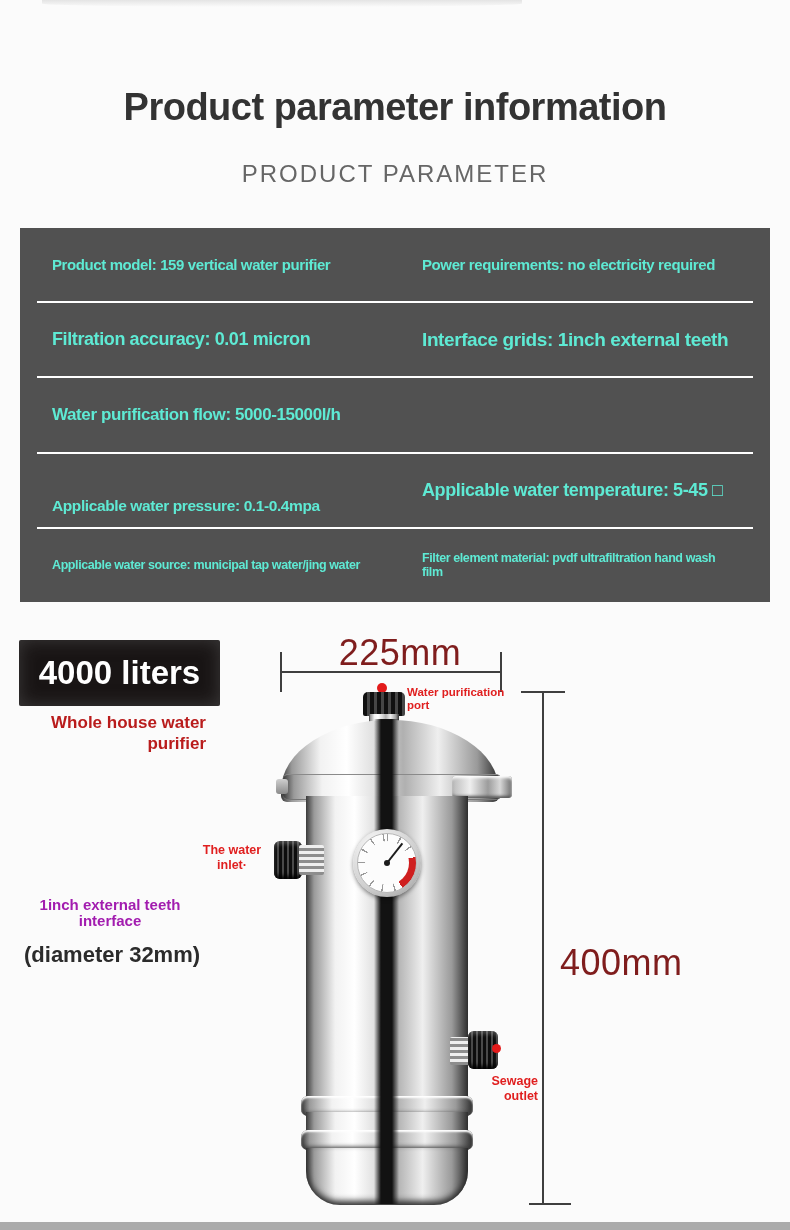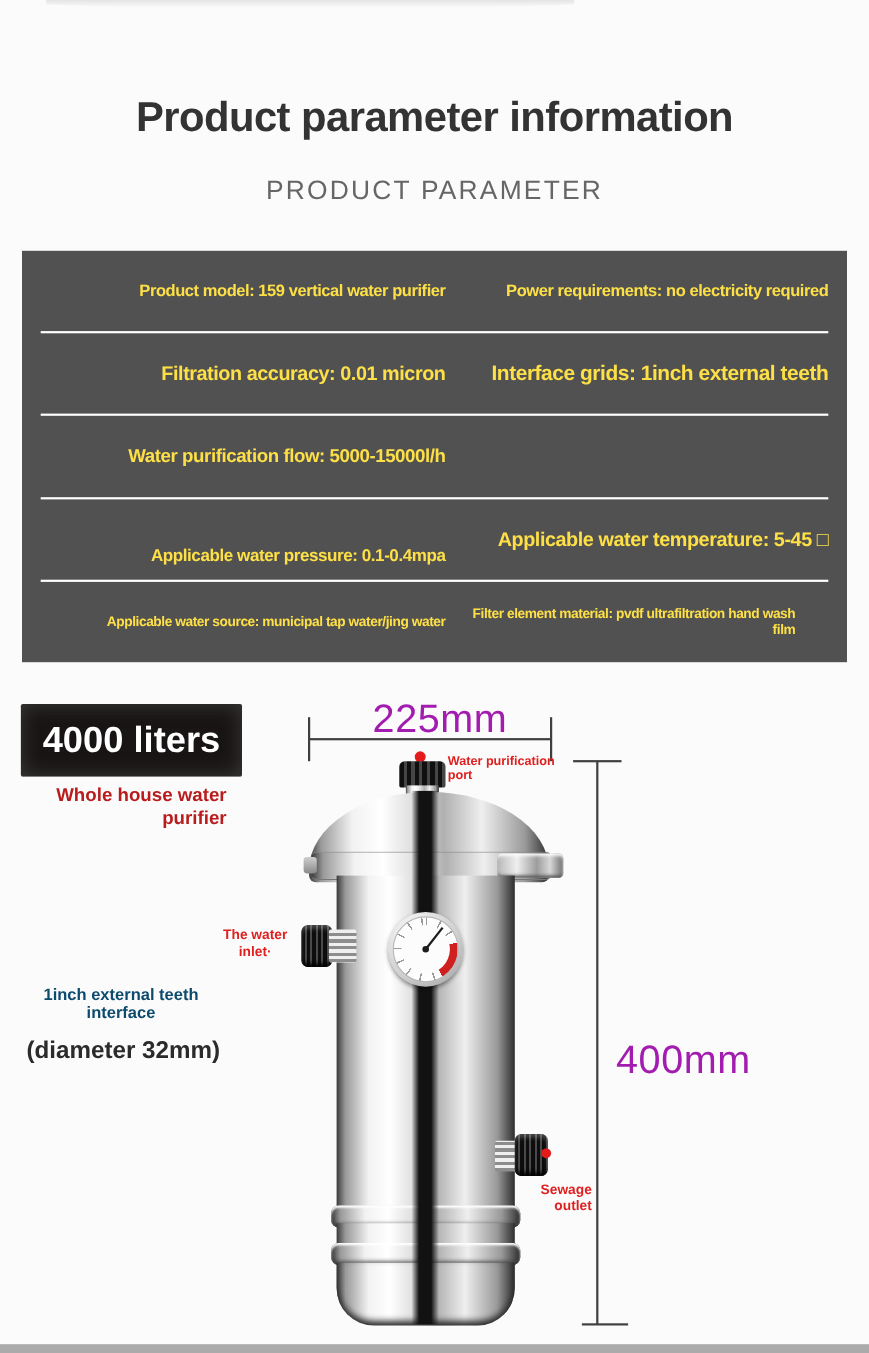--- a/index.html
+++ b/index.html
@@ -10,46 +10,46 @@
   .top-shadow{position:absolute;left:42px;top:0;width:480px;height:7px;
     background:linear-gradient(#e4e4e4,rgba(255,255,255,0));border-radius:0 0 50% 50%;}
   .title{position:absolute;left:0;top:86px;width:790px;text-align:center;
     font-size:38px;font-weight:bold;color:#333;letter-spacing:-0.5px;}
   .subtitle{position:absolute;left:0;top:160px;width:790px;text-align:center;
     font-size:24px;color:#666;letter-spacing:2px;}
 
   
   .param-card{position:absolute;left:20px;top:228px;width:750px;height:374px;
     background:#515151;box-sizing:border-box;padding:0 17px;display:flex;flex-direction:column;}
-  .param-row{flex:1;display:flex;align-items:center;color:#fde047;font-weight:bold;letter-spacing:-0.4px;text-align:right;}
+  .param-row{flex:1;display:flex;align-items:center;color:#5eead4;font-weight:bold;letter-spacing:-0.4px;}
   .param-row.bordered{border-bottom:2px solid #fff;}
   .cell-left{width:368px;padding-left:15px;box-sizing:border-box;white-space:nowrap;}
   .cell-right{flex:1;padding-left:17px;white-space:nowrap;}
   .r1 .cell-left{font-size:15px;}   .r1 .cell-right{font-size:15px;}
   .r2 .cell-left{font-size:18px;}   .r2 .cell-right{font-size:19px;}
   .r3 .cell-left{font-size:17px;}   .r3 .cell-right{font-size:19px;}
   .r4 .cell-left{font-size:15.5px;margin-top:32px;} .r4 .cell-right{font-size:18px;}
   .r5 .cell-left,.r5 .cell-right{font-size:12.5px;line-height:14px;white-space:normal;}
   .r5 .cell-left{width:368px;} .r5 .cell-right{padding-right:30px;}
 
   
   .badge{position:absolute;left:19px;top:640px;width:201px;height:66px;background:#191515;
     border-radius:2px;color:#fff;font-weight:bold;font-size:33px;text-align:center;line-height:66px;
     box-shadow:inset 0 0 18px rgba(90,90,90,.55);}
   .badge-caption{position:absolute;left:36px;top:712px;width:170px;text-align:right;
     font-weight:bold;font-size:17px;line-height:21px;color:#b91c1c;}
 
   
   .dim{background:#3f3f3f;position:absolute;}
   .dim-h{height:2px;} .dim-v{width:2px;}
-  .dim-text{position:absolute;font-size:36px;color:#a21caf;letter-spacing:0.5px;}
+  .dim-text{position:absolute;font-size:36px;color:#7f1d1d;letter-spacing:0.5px;}
 
   
   .red-label{position:absolute;color:#e01f1f;font-weight:bold;}
-  .dark-label{position:absolute;color:#0c4a6e;font-weight:bold;}
+  .dark-label{position:absolute;color:#a21caf;font-weight:bold;}
 
   
   .chrome{background:linear-gradient(90deg,#3a3a3a 0%,#9a9a9a 5%,#f2f2f2 18%,#ffffff 30%,#dcdcdc 44%,#b0b0b0 56%,#efefef 72%,#9a9a9a 90%,#2e2e2e 100%);}
   .part{position:absolute;}
   .red-dot{position:absolute;background:#e31b1b;border-radius:50%;}
   .cap{left:363px;top:692px;width:42px;height:24px;border-radius:5px 5px 2px 2px;
     background:repeating-linear-gradient(90deg,#101010 0 4px,#464646 4px 7px);}
   .neck{left:369px;top:714px;width:30px;height:10px;}
   .dome{left:281px;top:720px;width:218px;height:82px;border-radius:50% 50% 6px 6px / 86% 86% 6px 6px;}
   .clamp{left:283px;top:774px;width:218px;height:24px;border-radius:5px;border-top:1px solid #8a8a8a;border-bottom:1px solid #777;}

